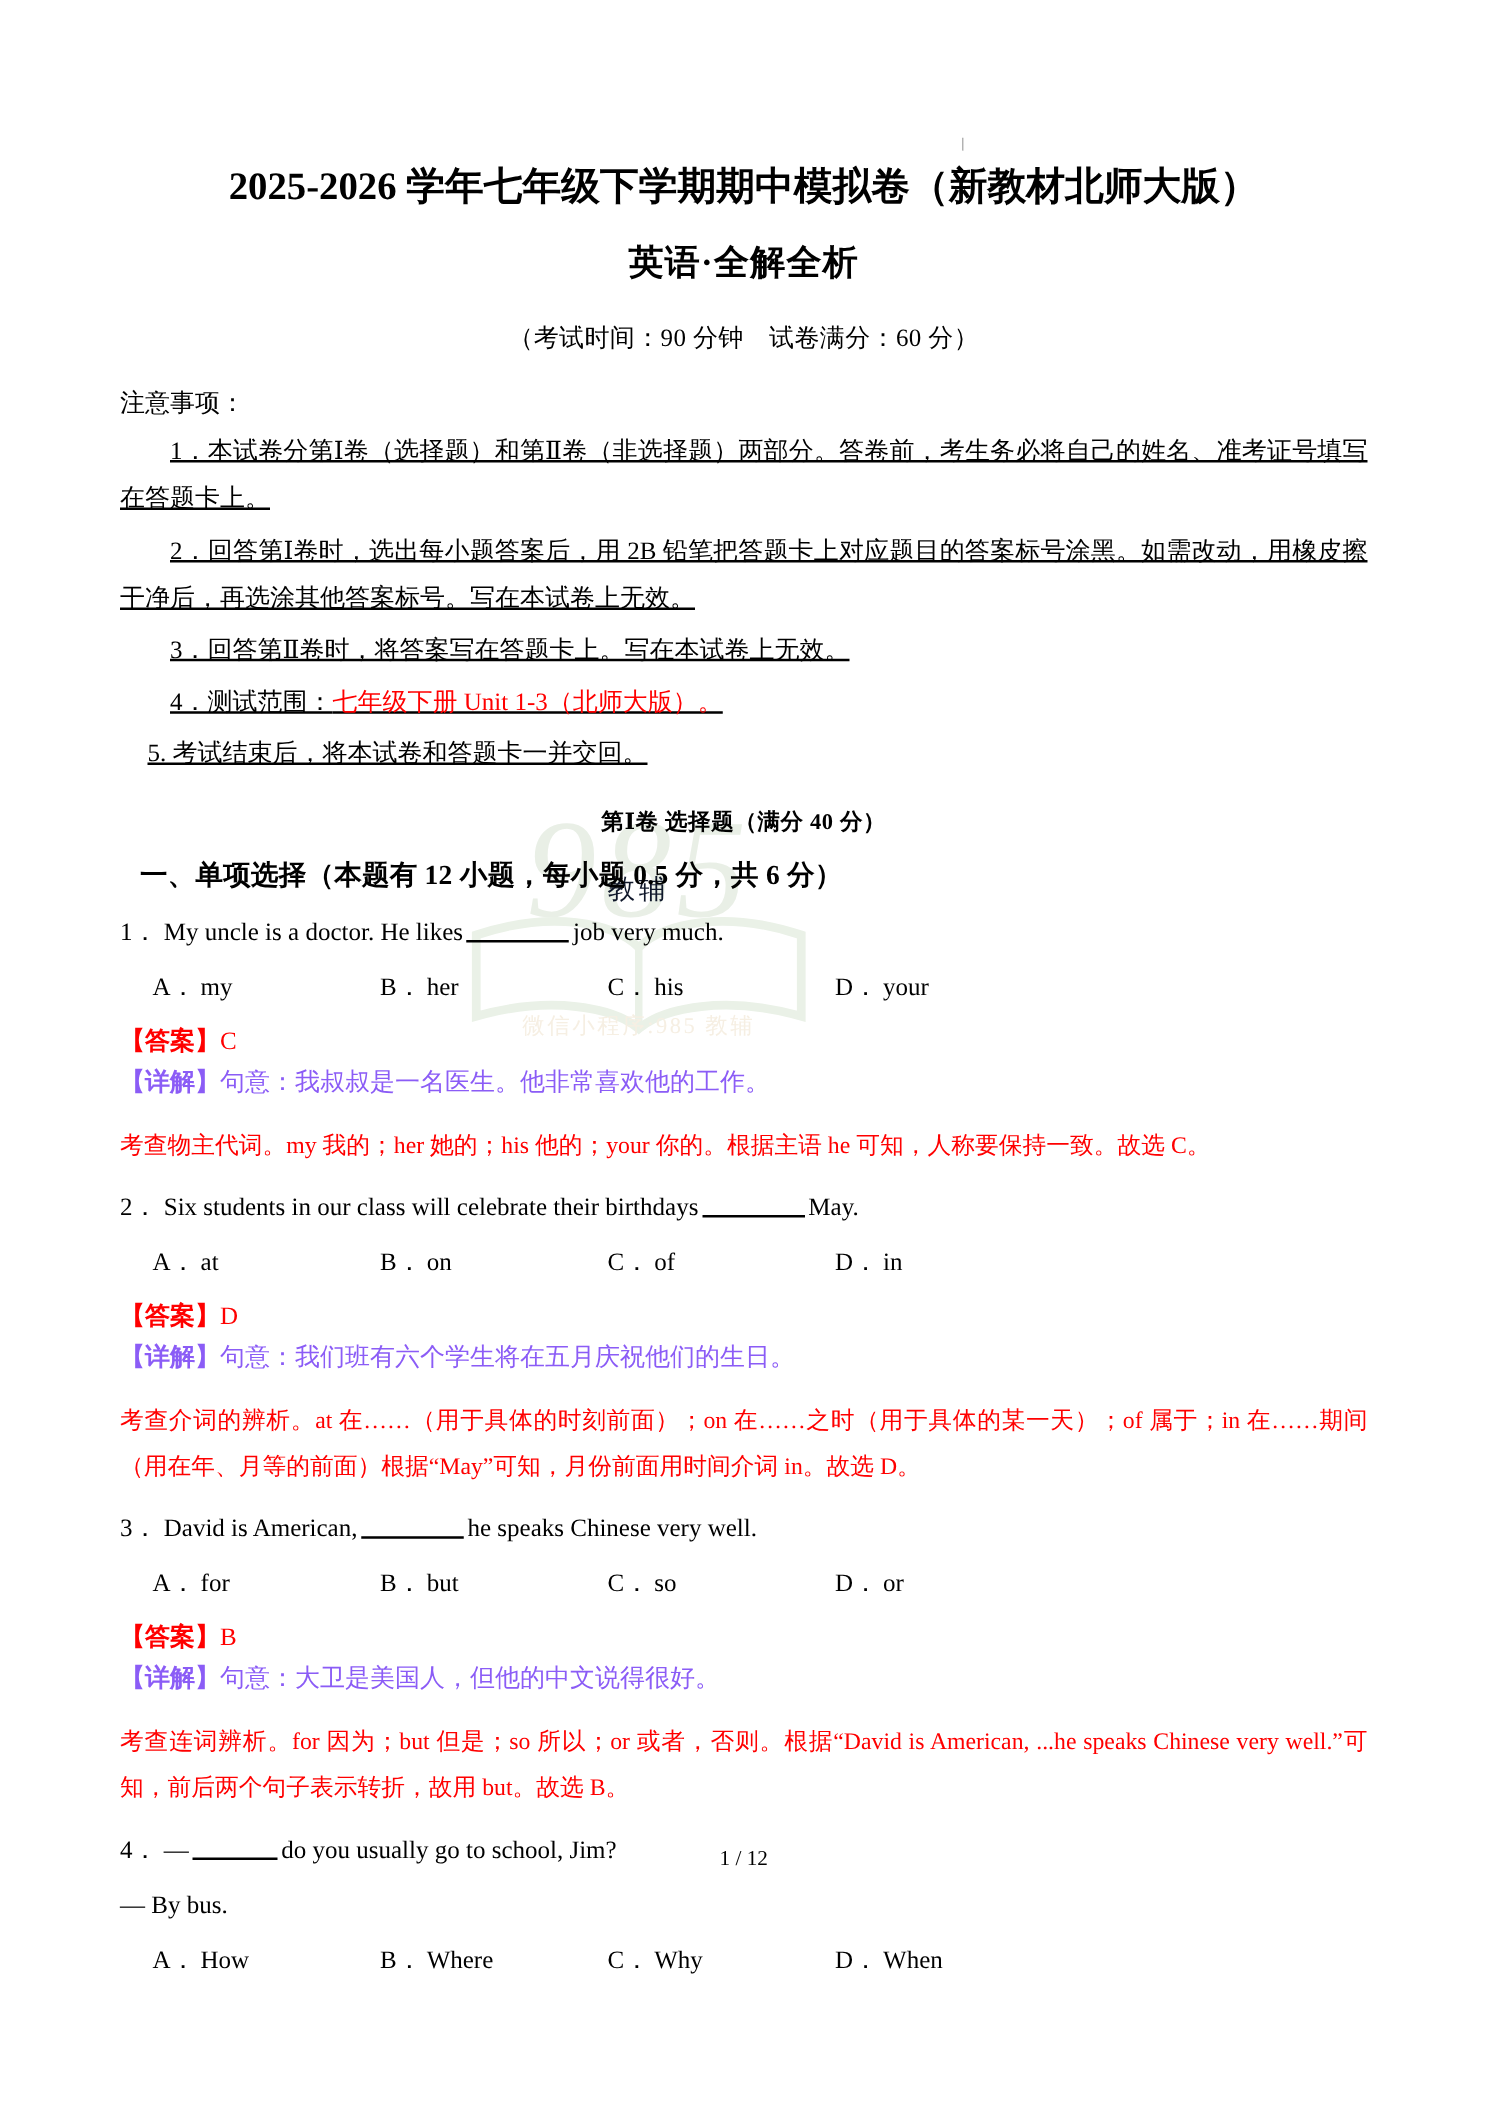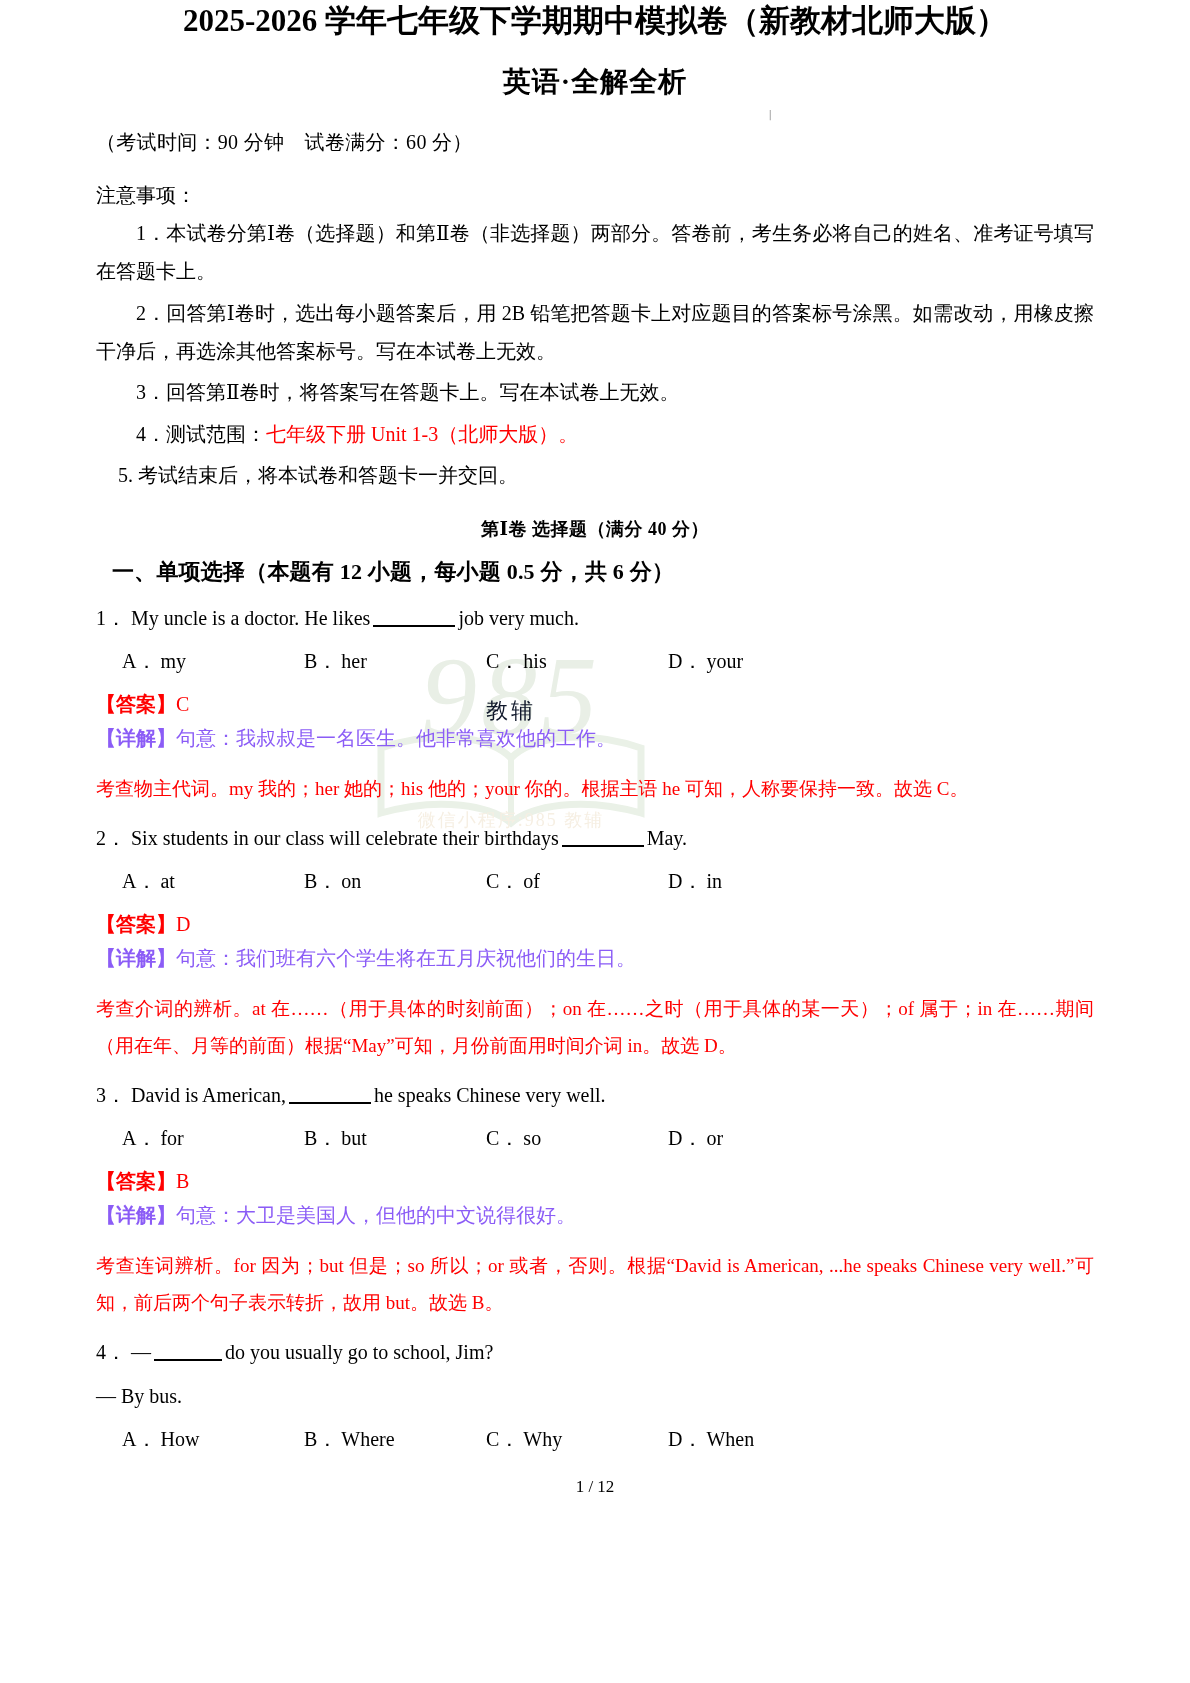--- a/index.html
+++ b/index.html
@@ -68,53 +68,55 @@
   
   .tiny-mark {
     position: absolute;
     left: 765px;
     top: 108px;
     font-size: 11px;
     color: #9a9a9a;
   }
   h1.doc-title {
     margin: 0;
+    padding-top: 128px;
     font-size: 31px;
     font-weight: bold;
     text-align: center;
     letter-spacing: 0px;
     line-height: 1.35;
   }
   h2.doc-subtitle {
     margin: 0;
     padding-top: 21px;
     font-size: 28px;
     font-weight: bold;
     text-align: center;
     letter-spacing: 1px;
   }
   .exam-info {
-    text-align: left;
+    text-align: center;
     font-size: 20px;
     margin-top: 28px;
     letter-spacing: 0.3px;
   }
 
   
   .notice-label {
     font-size: 20px;
     margin-top: 24px;
     line-height: 1.55;
   }
   .notice-item {
     font-size: 20px;
     line-height: 1.92;
     text-align: justify;
     text-justify: inter-ideograph;
     margin-top: 3px;
+    text-decoration: underline;
   }
   .notice-item.indent {
     text-indent: 40px;
   }
   .notice-item.indent-small {
     text-indent: 22px;
   }
   .red { color: #ff0000; }
 
   

